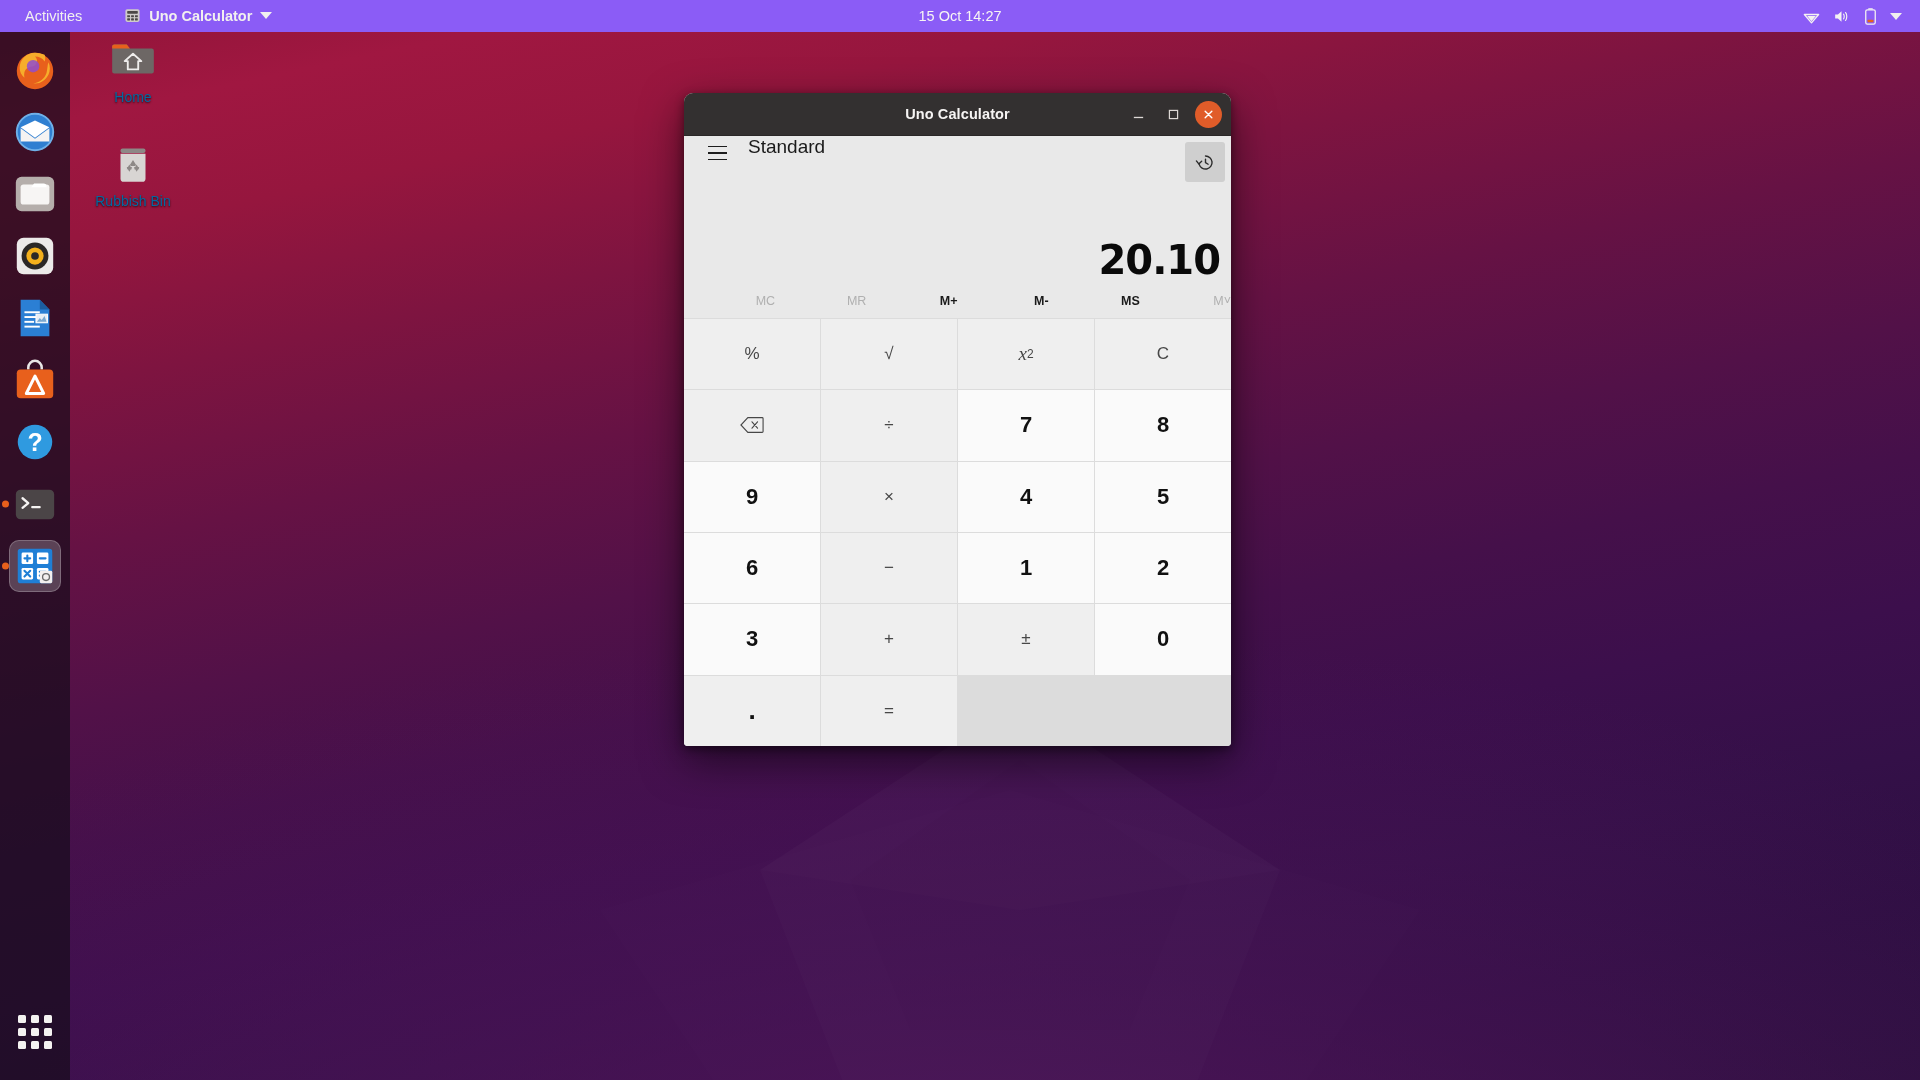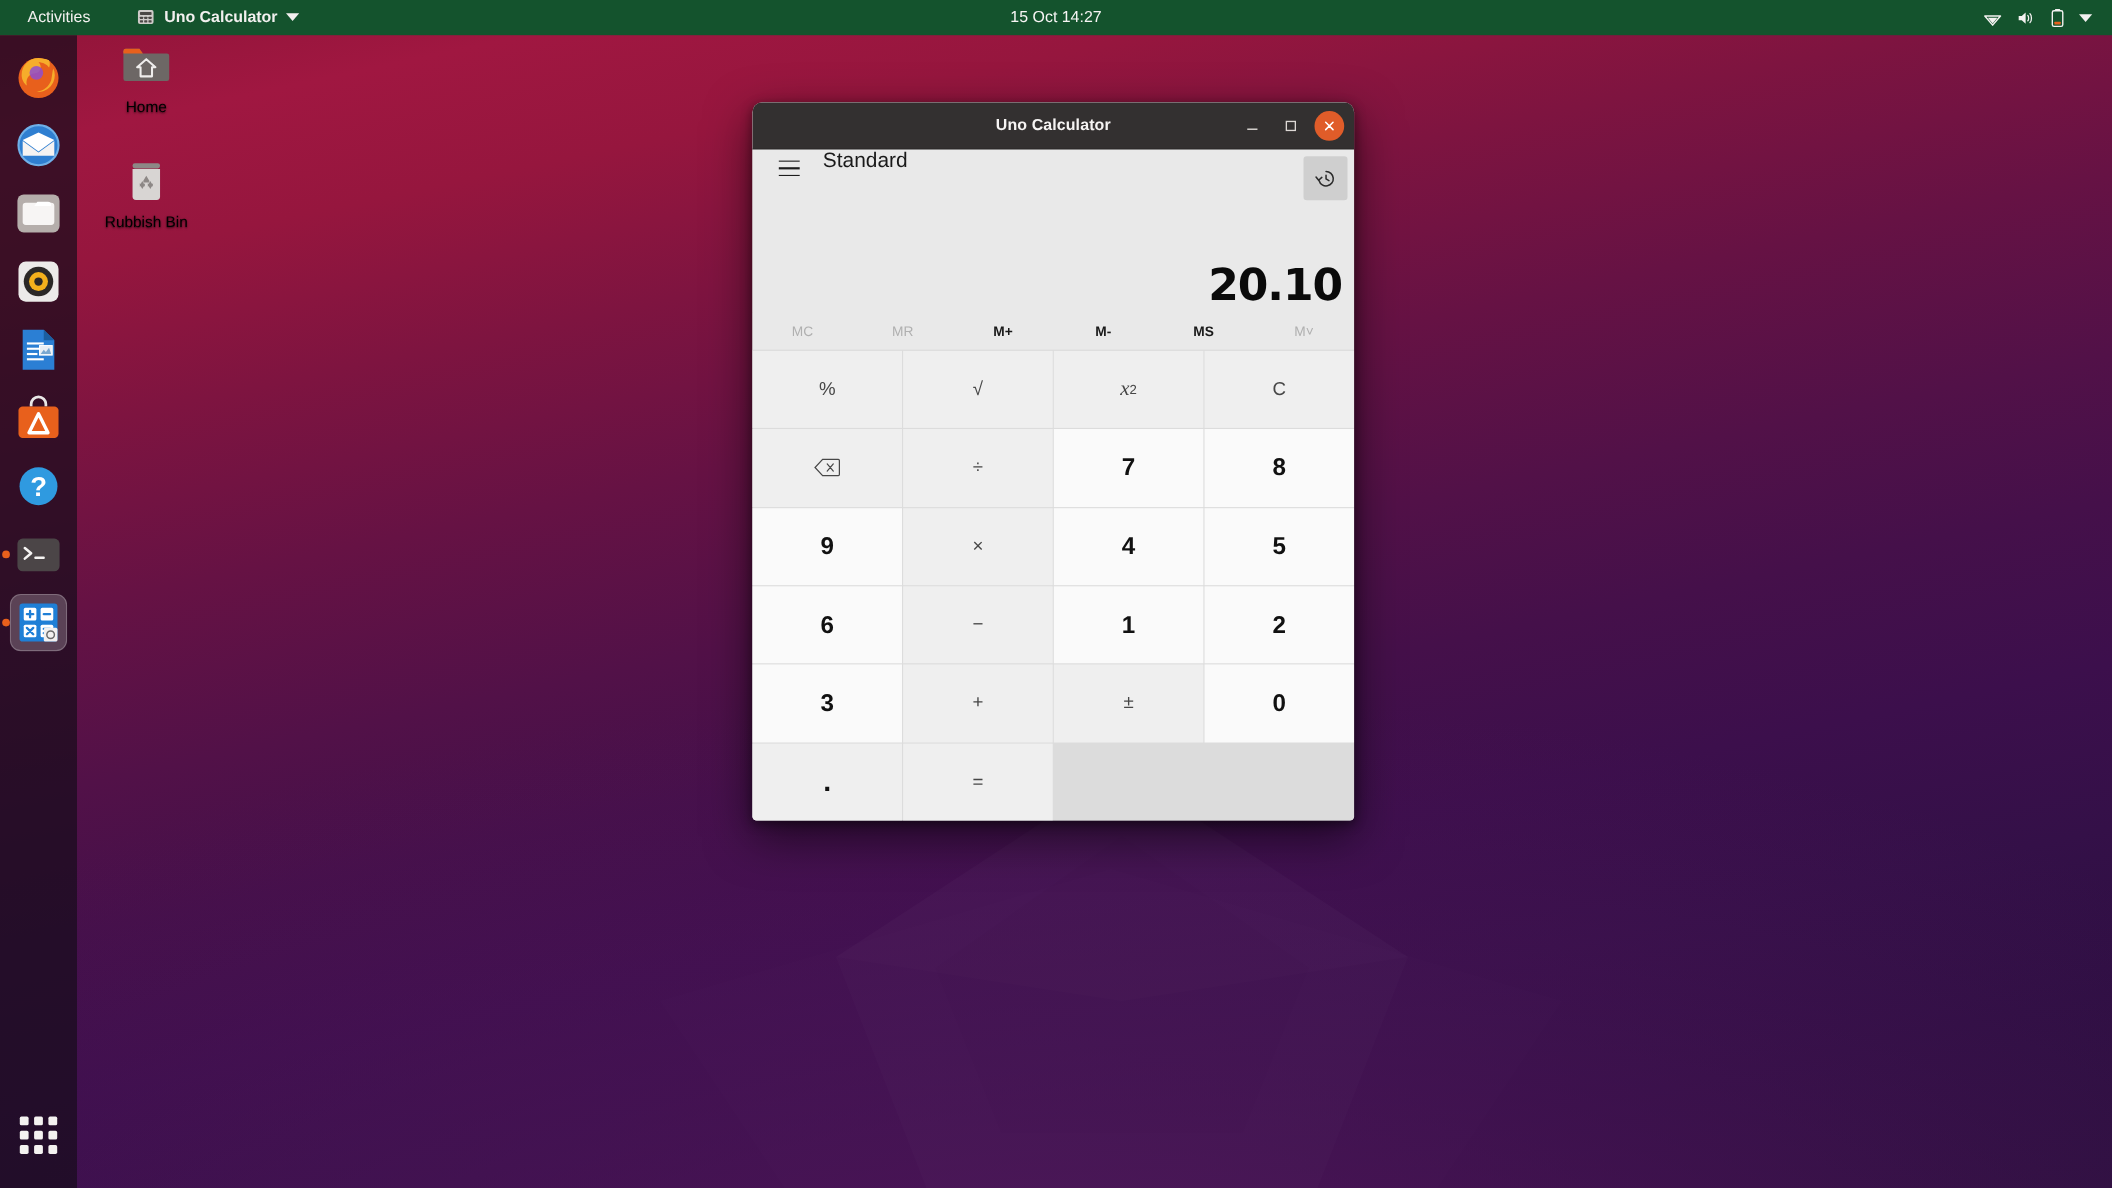--- a/index.html
+++ b/index.html
@@ -31,21 +31,21 @@
   
   .poly {
     position: absolute;
     opacity: 0.13;
   }
 
   
   #top-panel {
     position: absolute; top: 0; left: 0;
     width: 1920px; height: 32px;
-    background: #14532d;
+    background: #8b5cf6;
     color: #ffffff;
     font-size: 14.5px;
     display: flex; align-items: center;
     z-index: 100;
     user-select: none;
   }
   #activities {
     margin-left: 16px; padding: 3px 9px 4px;
     border-radius: 5px; font-size: 14.5px;
     color: #f2f0ef;
@@ -112,21 +112,21 @@
     display: grid; grid-template-columns: repeat(3, 8px);
     grid-gap: 5px;
   }
   .apps-grid i { width: 8px; height: 8px; background: #f4f2f1; border-radius: 1.5px; display: block; }
 
   
   .desk-icon {
     position: absolute;
     width: 104px;
     display: flex; flex-direction: column; align-items: center;
-    color: #000000; font-size: 14px;
+    color: #0369a1; font-size: 14px;
     text-shadow: 0 1px 2px rgba(0,0,0,0.75);
   }
   .desk-icon .lbl { margin-top: 5px; text-align: center; line-height: 1.15; }
   #icon-home { left: 81px; top: 34px; }
   #icon-trash { left: 81px; top: 138px; }
 
   
   #calc-window {
     position: absolute;
     left: 684px; top: 93px;
@@ -195,21 +195,21 @@
     font-family: "DejaVu Sans", sans-serif;
   }
 
   
   #memory-row {
     height: 34px; background: #e9e9e9;
     display: grid; grid-template-columns: repeat(6, 1fr);
     align-items: center;
   }
   .mem-btn {
-    text-align: center; font-size: 12.5px; font-weight: bold;
+    text-align: right; font-size: 12.5px; font-weight: bold;
     color: #1a1a1a;
   }
   .mem-btn.disabled { color: #b0b0b0; font-weight: normal; }
 
   
   #keypad {
     display: grid;
     grid-template-columns: repeat(4, 1fr);
     grid-auto-rows: 1fr;
     gap: 1px;

